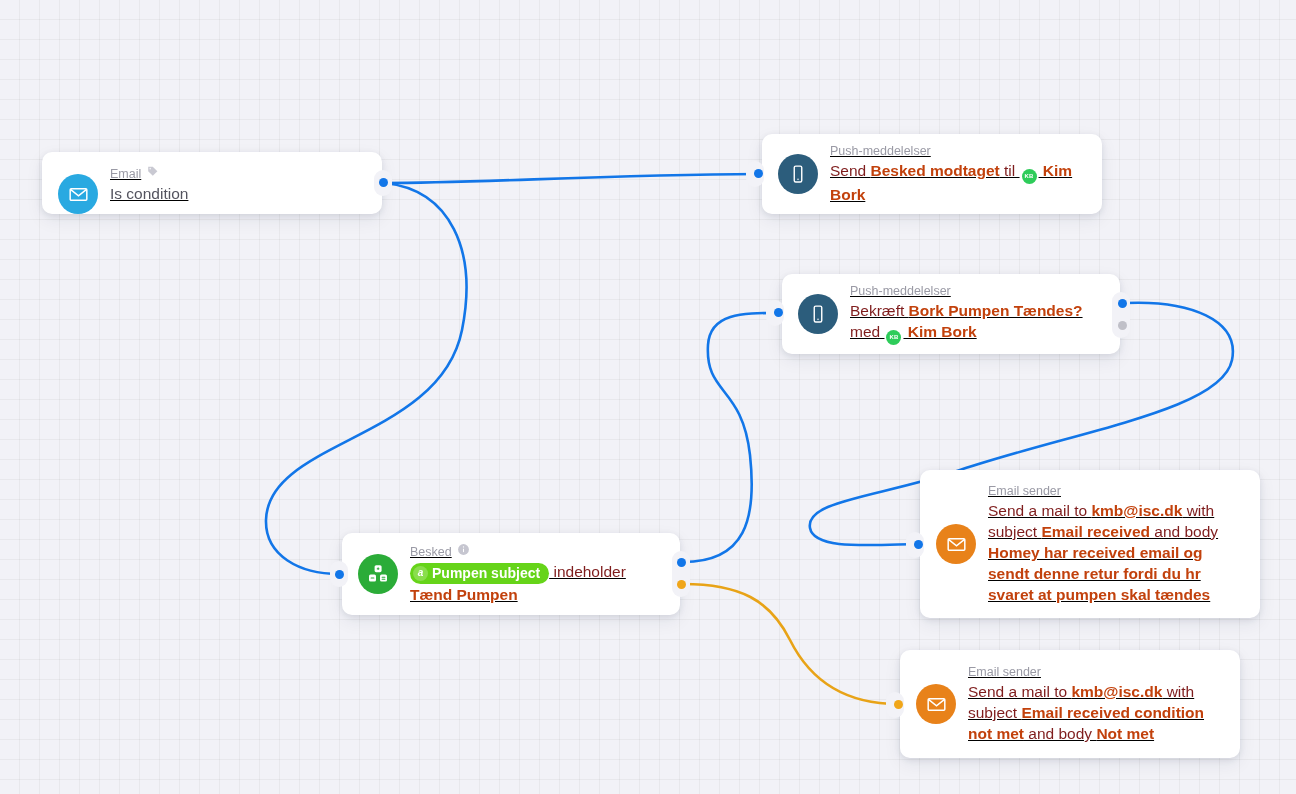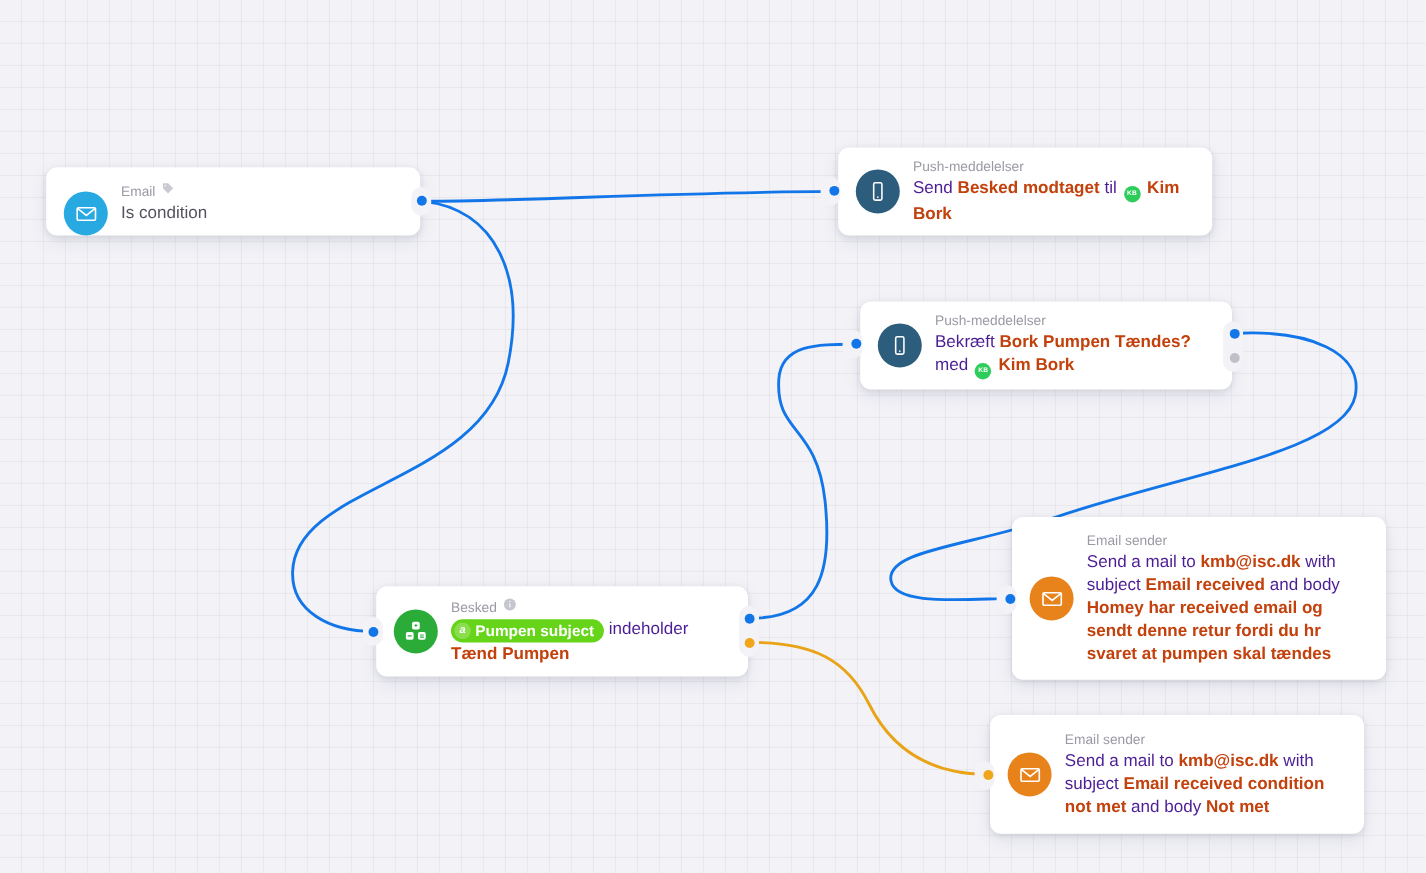--- a/index.html
+++ b/index.html
@@ -36,38 +36,39 @@
     flex: 0 0 auto;
     width: 40px; height: 40px;
     border-radius: 50%;
     display: flex; align-items: center; justify-content: center;
     margin-left: 16px;
   }
   .card-body {
     padding: 10px 20px 10px 12px;
     flex: 1 1 auto;
     min-width: 0;
+    text-decoration: underline;
   }
   .card-type {
     font-size: 12.5px;
     color: #9a9aa5;
     line-height: 16px;
     margin-bottom: 1px;
     display: flex;
     align-items: center;
     gap: 5px;
     white-space: nowrap;
   }
   .card-text {
     font-size: 15.5px;
     color: #53535e;
     line-height: 21px;
   }
   .card-text b { color: #c2410c; font-weight: bold; }
-  .card-text .plain { color: #4c1d95; }
+  .card-text .plain { color: #7f1d1d; }
   .avatar {
     display: inline-flex;
     align-items: center; justify-content: center;
     width: 15px; height: 15px;
     border-radius: 50%;
     background: #2ecc5a;
     color: #fff;
     font-size: 6px;
     font-weight: bold;
     letter-spacing: 0.2px;

